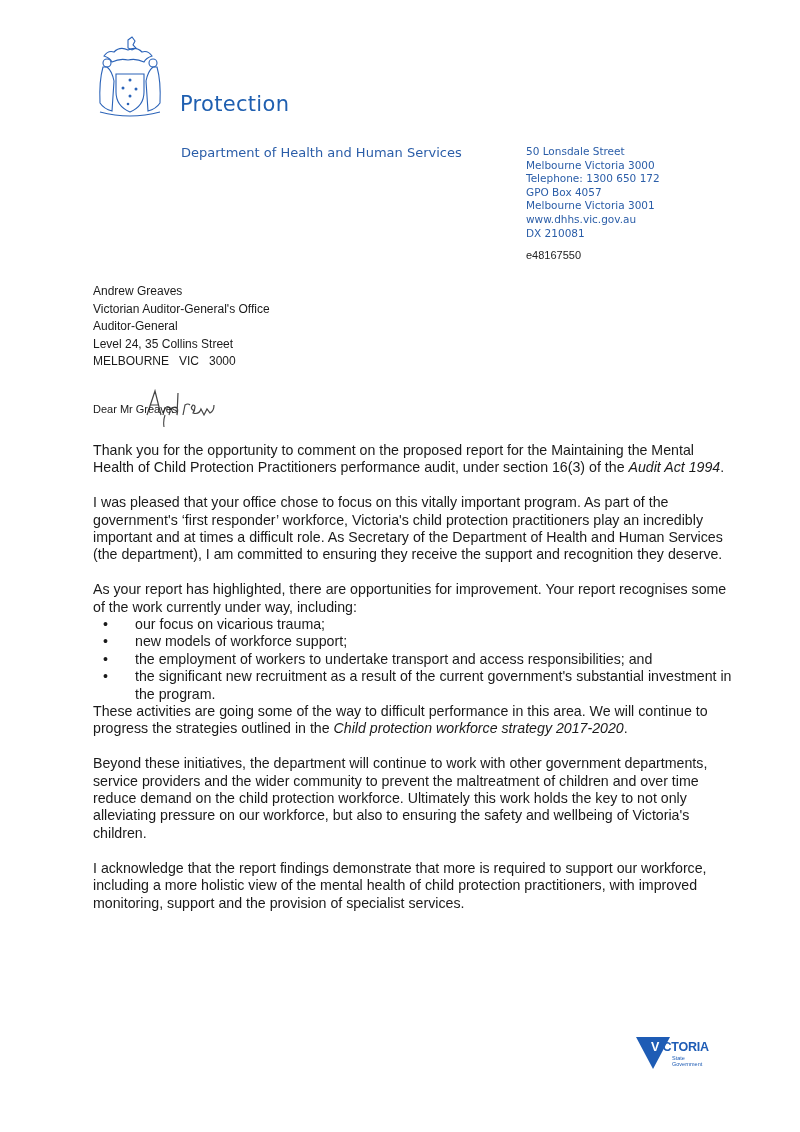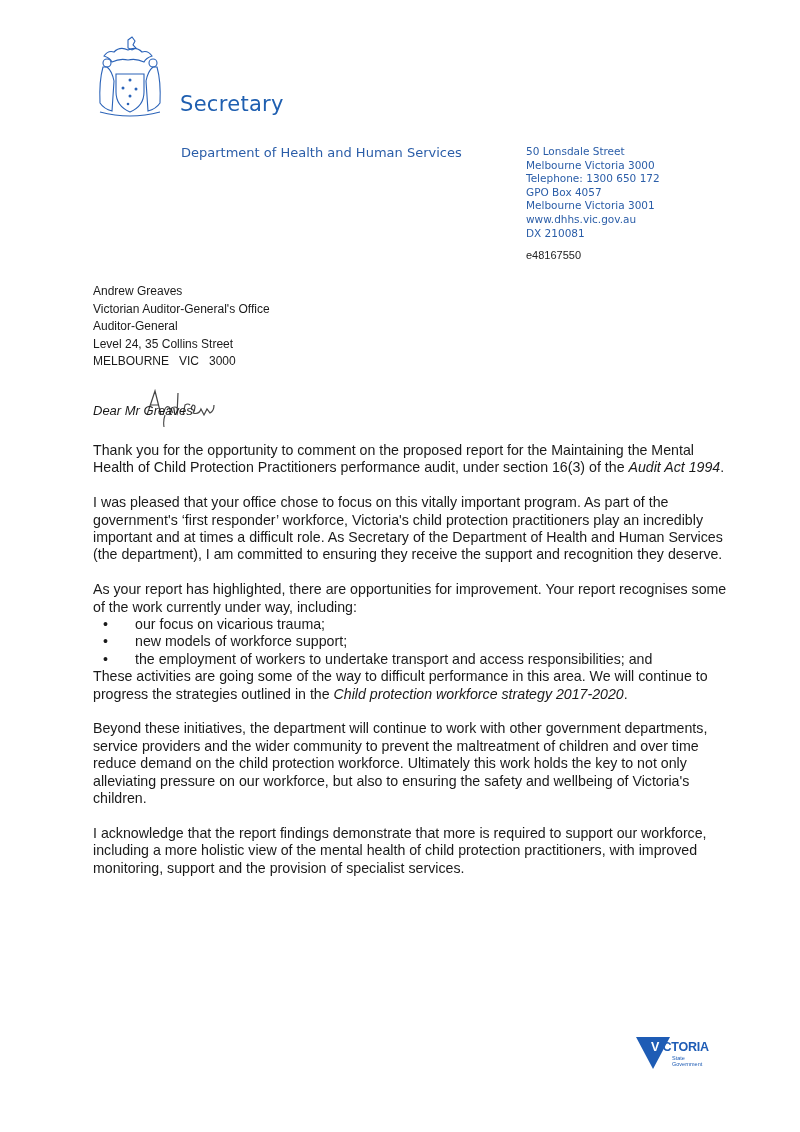--- a/index.html
+++ b/index.html
@@ -7,21 +7,21 @@
          font-family: "Liberation Sans", sans-serif; color: #1a1a1a; }
   .crest { position: absolute; left: 92px; top: 36px; width: 76px; height: 82px; }
   .secretary { position: absolute; left: 180px; top: 92px; font-size: 21px; color: #1f5fb0;
                font-family: "DejaVu Sans", sans-serif; letter-spacing: 0.3px; }
   .dept { position: absolute; left: 181px; top: 145px; font-size: 13px; color: #2a5da8;
           font-family: "DejaVu Sans", sans-serif; }
   .addr { position: absolute; left: 526px; top: 145px; font-size: 10.5px; color: #2a5da8;
           font-family: "DejaVu Sans", sans-serif; line-height: 13.6px; }
   .ref { position: absolute; left: 526px; top: 249px; font-size: 11px; color: #222; }
   .recipient { position: absolute; left: 93px; top: 283px; font-size: 12px; line-height: 17.5px; }
-  .salutation { position: absolute; left: 93px; top: 403px; font-size: 13px; font-style: italic; }
+  .salutation { position: absolute; left: 93px; top: 403px; font-size: 11px; }
   .signature { position: absolute; left: 143px; top: 385px; width: 80px; height: 42px; }
   .body { position: absolute; left: 93px; top: 442px; width: 640px; font-size: 14.2px;
           line-height: 17.4px; }
   .body p { margin: 0 0 17.4px 0; }
   .body ul { margin: 0; padding: 0 0 0 42px; list-style: none; }
   .body li { position: relative; padding-left: 0; }
   .body li::before { content: "•"; position: absolute; left: -32px; }
   .body i { font-style: italic; }
   .vic-logo { position: absolute; left: 636px; top: 1037px; width: 72px; height: 34px; }
   .vic-logo .tri { position: absolute; left: 0; top: 0; width: 0; height: 0;
@@ -48,21 +48,21 @@
   </g>
   <g fill="#2b63b8">
     <circle cx="38" cy="44" r="1.5"></circle>
       <circle cx="31" cy="52" r="1.5"></circle>
     <circle cx="44" cy="53" r="1.5"></circle>
       <circle cx="38" cy="60" r="1.5"></circle>
       <circle cx="36" cy="68" r="1.3"></circle>
   </g>
 </svg>
 
-<div class="secretary">Secretary</div>
+<div class="secretary">Protection</div>
 <div class="dept">Department of Health and Human Services</div>
 
 <div class="addr">
   <div>50 Lonsdale Street</div>
   <div>Melbourne Victoria 3000</div>
   <div>Telephone: 1300 650 172</div>
   <div>GPO Box 4057</div>
   <div>Melbourne Victoria 3001</div>
   <div>www.dhhs.vic.gov.au</div>
   <div>DX 210081</div>
@@ -85,20 +85,21 @@
 
 <div class="body">
   <p><span>Thank you for the opportunity to comment on the proposed report for the Maintaining the Mental Health of Child Protection Practitioners performance audit, under section 16(3) of the </span><i>Audit Act 1994</i><span>.</span></p>
   <p>I was pleased that your office chose to focus on this vitally important program. As part of the government's ‘first responder’ workforce, Victoria's child protection practitioners play an incredibly important and at times a difficult role.  As Secretary of the Department of Health and Human Services (the department), I am committed to ensuring they receive the support and recognition they deserve.</p>
   <div>
     <div>As your report has highlighted, there are opportunities for improvement.  Your report recognises some of the work currently under way, including:</div>
     <ul>
       <li>our focus on vicarious trauma;</li>
       <li>new models of workforce support;</li>
       <li>the employment of workers to undertake transport and access responsibilities; and</li>
+      <li>the significant new recruitment as a result of the current government's substantial investment in the program.</li>
     </ul>
     <p><span>These activities are going some of the way to difficult performance in this area. We will continue to progress the strategies outlined in the </span><i>Child protection workforce strategy 2017-2020</i><span>.</span></p>
   </div>
   <p>Beyond these initiatives, the department will continue to work with other government departments, service providers and the wider community to prevent the maltreatment of children and over time reduce demand on the child protection workforce. Ultimately this work holds the key to not only alleviating pressure on our workforce, but also to ensuring the safety and wellbeing of Victoria's children.</p>
   <p>I acknowledge that the report findings demonstrate that more is required to support our workforce, including a more holistic view of the mental health of child protection practitioners, with improved monitoring, support and the provision of specialist services.</p>
 </div>
 
 <div class="vic-logo">
   <div class="tri"></div>
   <div class="vt"><span class="v">V</span><span>ICTORIA</span></div>

